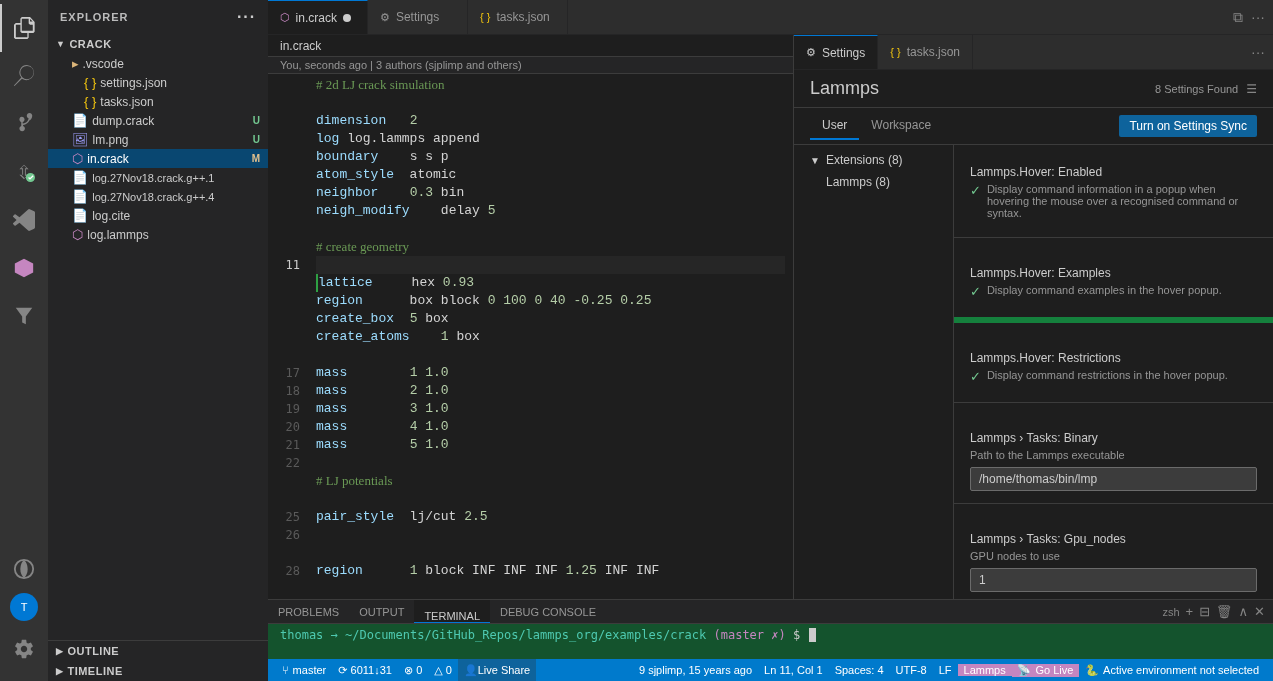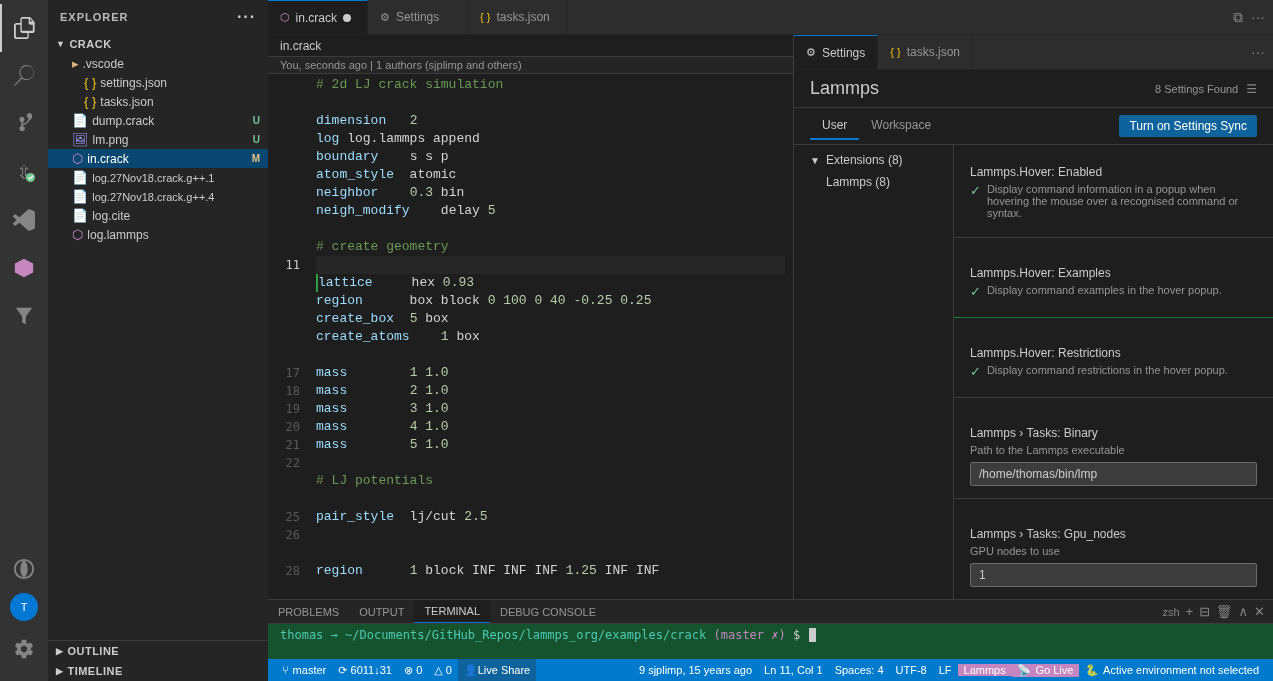--- a/index.html
+++ b/index.html
@@ -227,21 +227,21 @@
     .code-line {
       min-height: 18px;
       white-space: pre;
       display: flex;
       align-items: center;
     }
     .code-line.git-bar {
       border-left: 2px solid #2ea043;
     }
     .num { color: #b5cea8; }
-    .cm { color: #6a9955; }
+    .cm { color: #6a9955; font-family: Liberation Serif, serif; }
     .plain { color: #d4d4d4; }
     .light-blue { color: #9cdcfe; }
 
     .cursor-line {
       background: rgba(255,255,255,0.04);
     }
 
     
     .settings-panel {
       width: 480px;
@@ -389,20 +389,21 @@
       cursor: pointer;
       height: 100%;
       display: flex;
       align-items: center;
       color: #969696;
     }
     .terminal-tab.active {
       color: #cccccc;
       background: #1e1e1e;
       border-bottom: 1px solid #0078d4;
+      align-items: flex-end;
     }
     .terminal-tab-actions {
       margin-left: auto;
       display: flex;
       align-items: center;
       padding: 0 8px;
       gap: 6px;
       color: #858585;
       font-size: 13px;
     }
@@ -630,21 +631,21 @@
       </div>
     </div>
 
     <div class="editor-settings-split" style="flex:1; overflow:hidden; display:flex;">
 
       <div class="editor-area">
         <div class="editor-breadcrumb">
           <span>in.crack</span>
         </div>
         <div class="git-info-bar">
-          <span>You, seconds ago | 1 authors (sjplimp and others)</span>
+          <span>You, seconds ago | 3 authors (sjplimp and others)</span>
         </div>
         <div class="editor-content">
           <div class="line-numbers">
             <div class="line-num"></div>
             <div class="line-num"></div>
             <div class="line-num"></div>
             <div class="line-num"></div>
             <div class="line-num"></div>
             <div class="line-num"></div>
             <div class="line-num"></div>
@@ -752,21 +753,21 @@
           <div class="settings-body">
 
             <div class="setting-item" style="padding:12px 16px; border-bottom:1px solid #3c3c3c;">
               <div class="setting-name">Lammps.Hover: Enabled</div>
               <div class="setting-desc">
                 <span class="check">✓</span>
                 <span>Display command information in a popup when hovering the mouse over a recognised command or syntax.</span>
               </div>
             </div>
 
-            <div class="setting-item" style="padding:12px 16px; border-bottom:1px solid #15803d;">
+            <div class="setting-item" style="padding:12px 16px; border-bottom:6px solid #15803d;">
               <div class="setting-name">Lammps.Hover: Examples</div>
               <div class="setting-desc">
                 <span class="check">✓</span>
                 <span>Display command examples in the hover popup.</span>
               </div>
             </div>
 
             <div class="setting-item" style="padding:12px 16px; border-bottom:1px solid #3c3c3c;">
               <div class="setting-name">Lammps.Hover: Restrictions</div>
               <div class="setting-desc">

